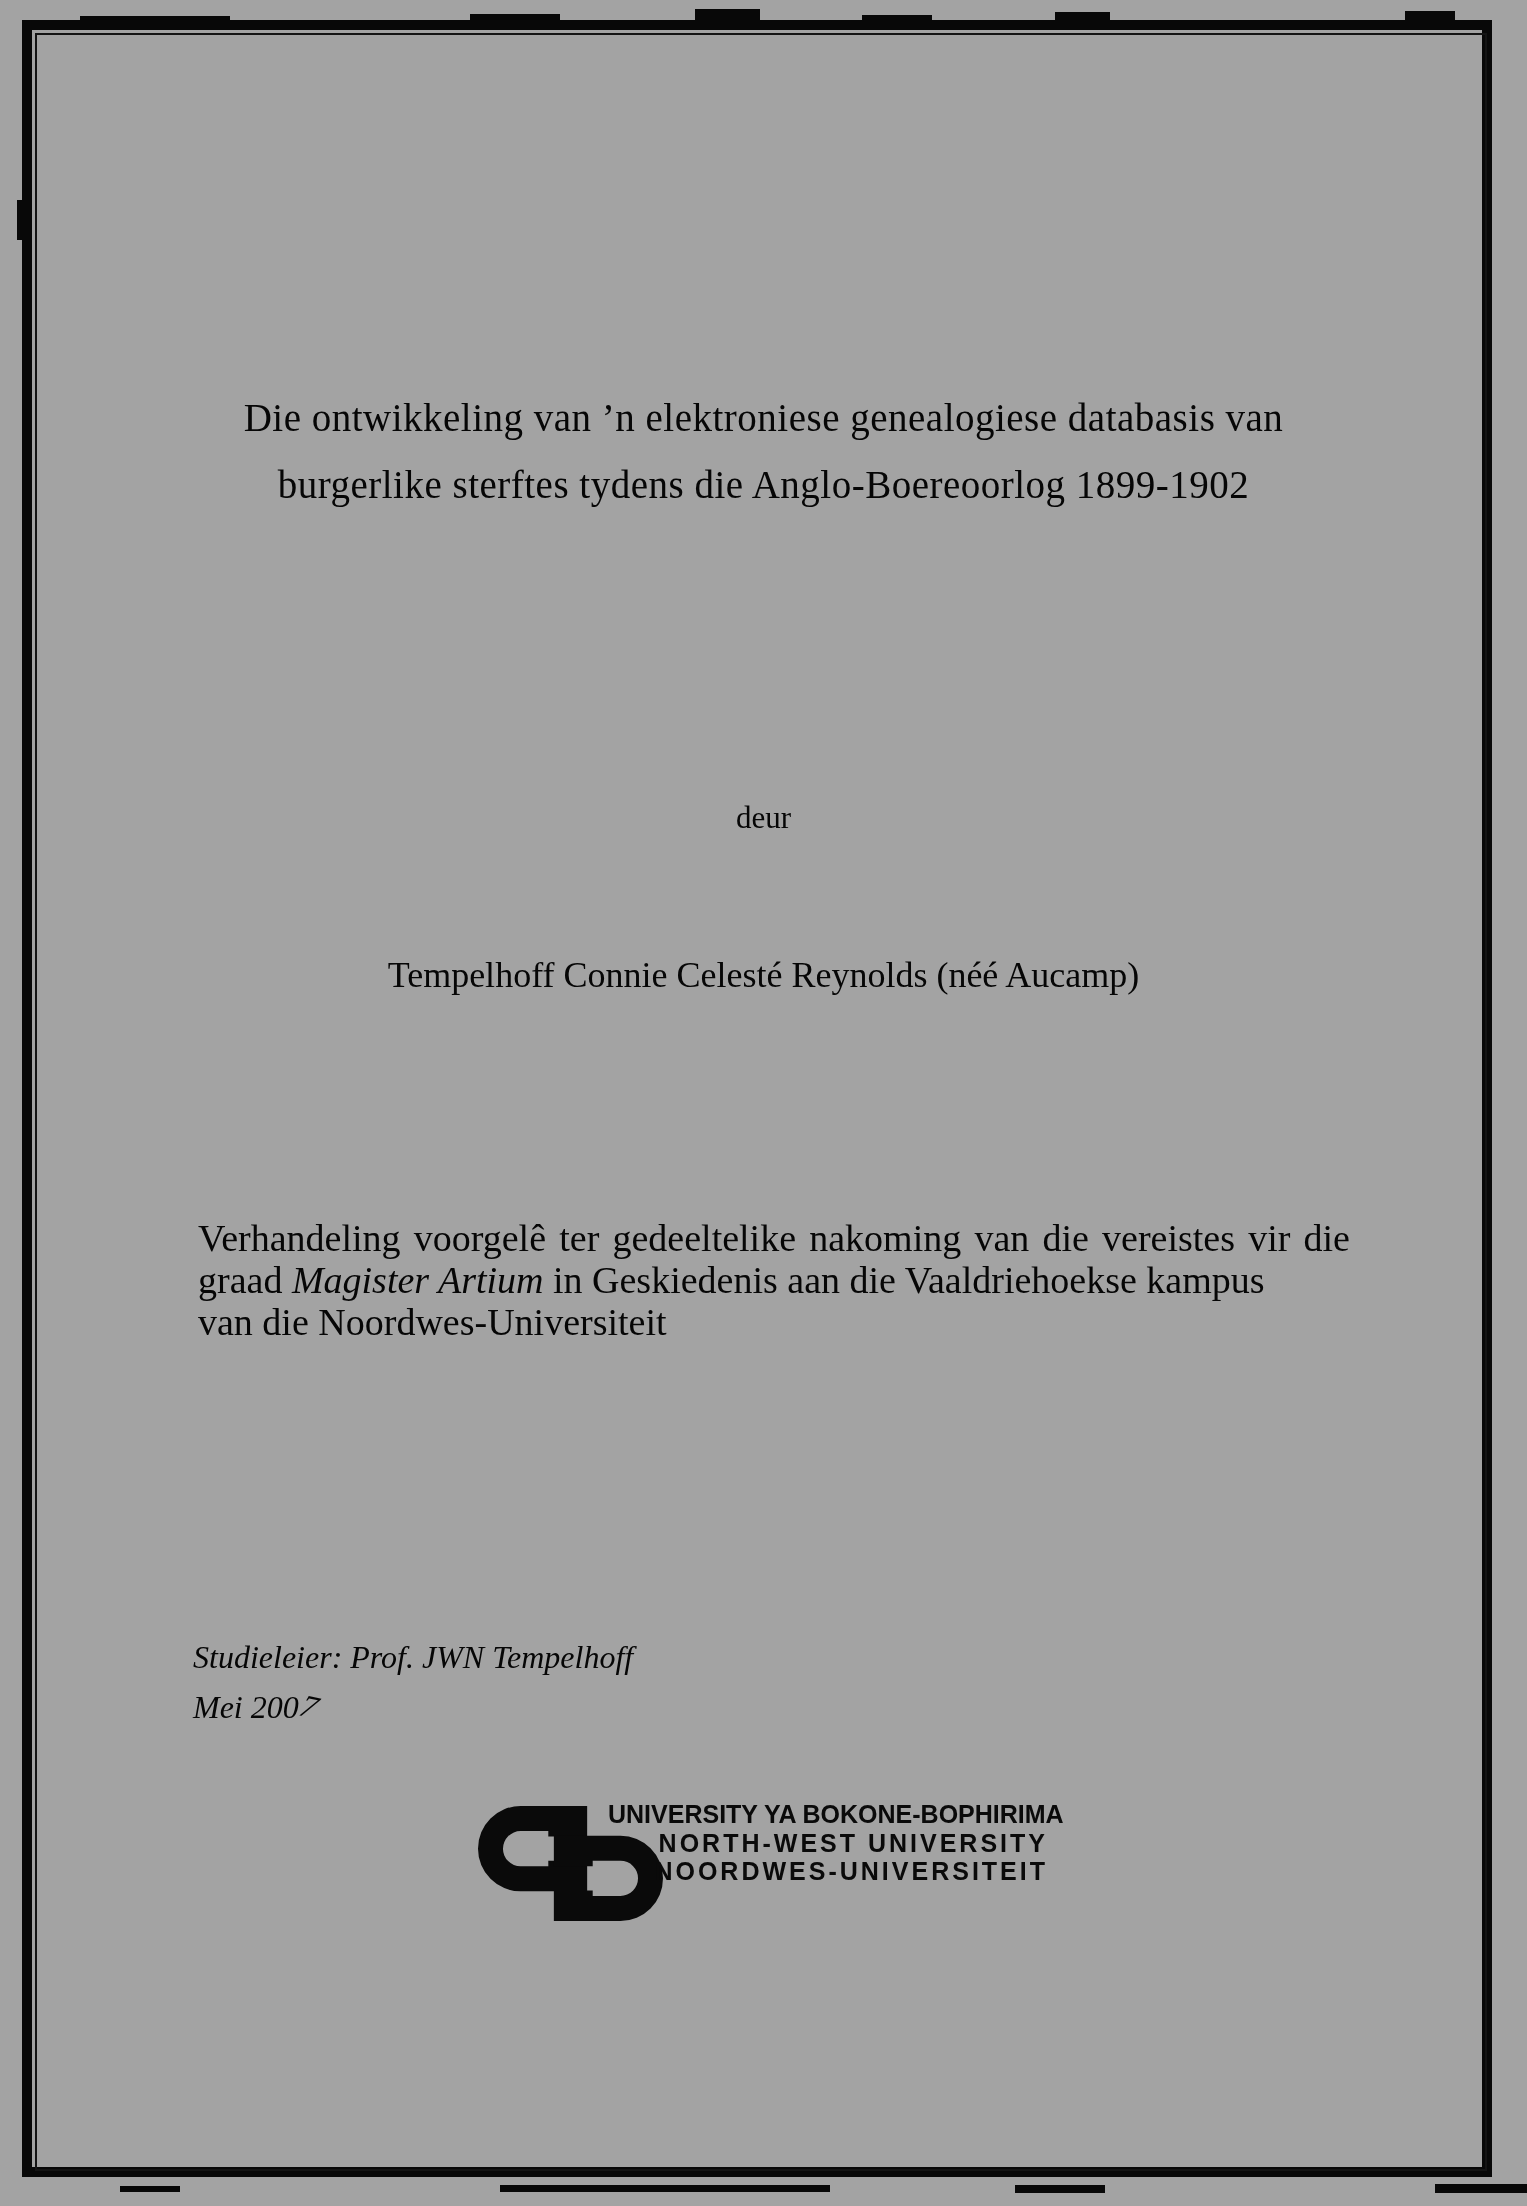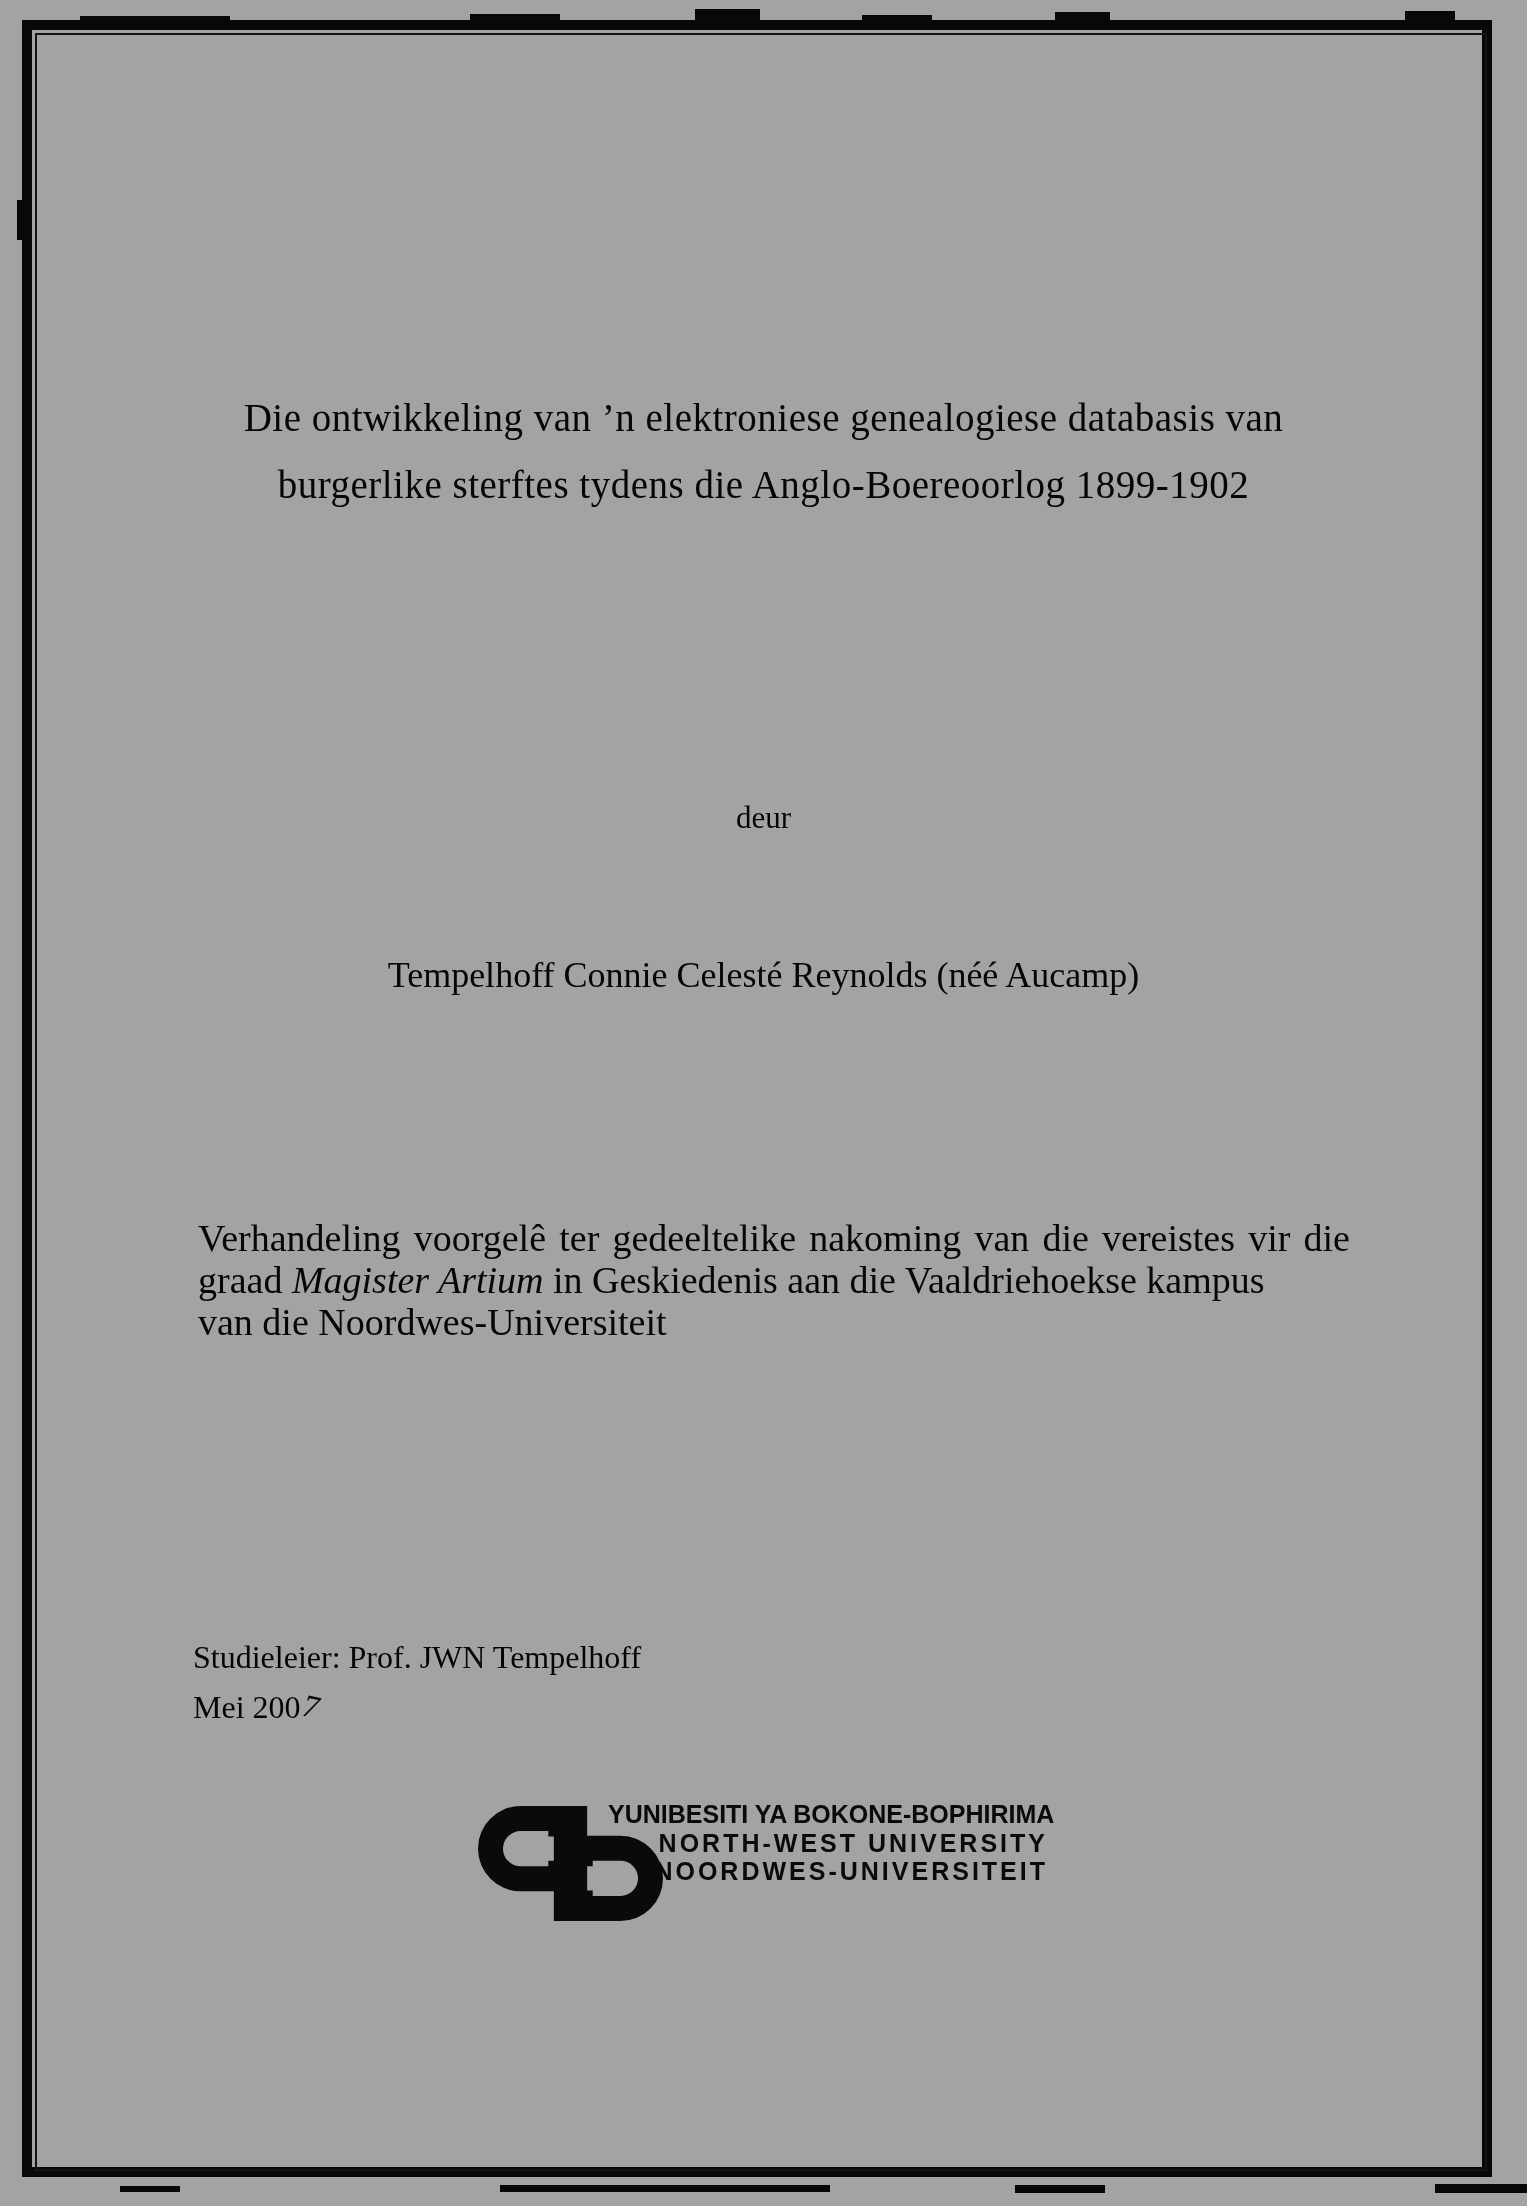--- a/index.html
+++ b/index.html
@@ -75,20 +75,21 @@
     text-align-last: justify;
     white-space: nowrap;
   }
   .statement .italic { font-style: italic; text-align: center; }
   .supervisor-block {
     position: absolute;
     left: 193px; top: 1632px;
     width: 800px;
     font-size: 32px;
     line-height: 50px;
+    font-style: italic;
   }
   .glyph-seven {
     display: inline-block;
     transform: rotate(12deg) skewX(-8deg) translateY(-1px);
     transform-origin: 50% 60%;
   }
   
   .logo-mark {
     position: absolute;
     left: 478px; top: 1806px;
@@ -147,18 +148,18 @@
     <div>Studieleier: Prof. JWN Tempelhoff</div>
     <div><span>Mei 200</span><span class="glyph-seven">7</span></div>
   </div>
 
   <svg class="logo-mark" viewBox="0 0 200 124" preserveAspectRatio="none" aria-hidden="true">
     <path fill="#0a0a0a" d="M 118 0 L 46 0 A 46 46 0 0 0 0 46 A 46 46 0 0 0 46 92 L 118 92 L 118 59 L 76 59 L 76 65 L 46 65 A 19 19 0 0 1 27 46 A 19 19 0 0 1 46 27 L 76 27 L 76 33 L 118 33 Z"></path>
     <path fill="#0a0a0a" transform="rotate(180 100 62)" d="M 118 0 L 46 0 A 46 46 0 0 0 0 46 A 46 46 0 0 0 46 92 L 118 92 L 118 59 L 76 59 L 76 65 L 46 65 A 19 19 0 0 1 27 46 A 19 19 0 0 1 46 27 L 76 27 L 76 33 L 118 33 Z"></path>
   </svg>
 
   <div class="logo-text">
-    <div>YUNIBESITI YA BOKONE-BOPHIRIMA</div>
+    <div>UNIVERSITY YA BOKONE-BOPHIRIMA</div>
     <div class="spread">NORTH-WEST UNIVERSITY</div>
     <div class="spread">NOORDWES-UNIVERSITEIT</div>
   </div>
 
 </div>
 
 </body></html>

